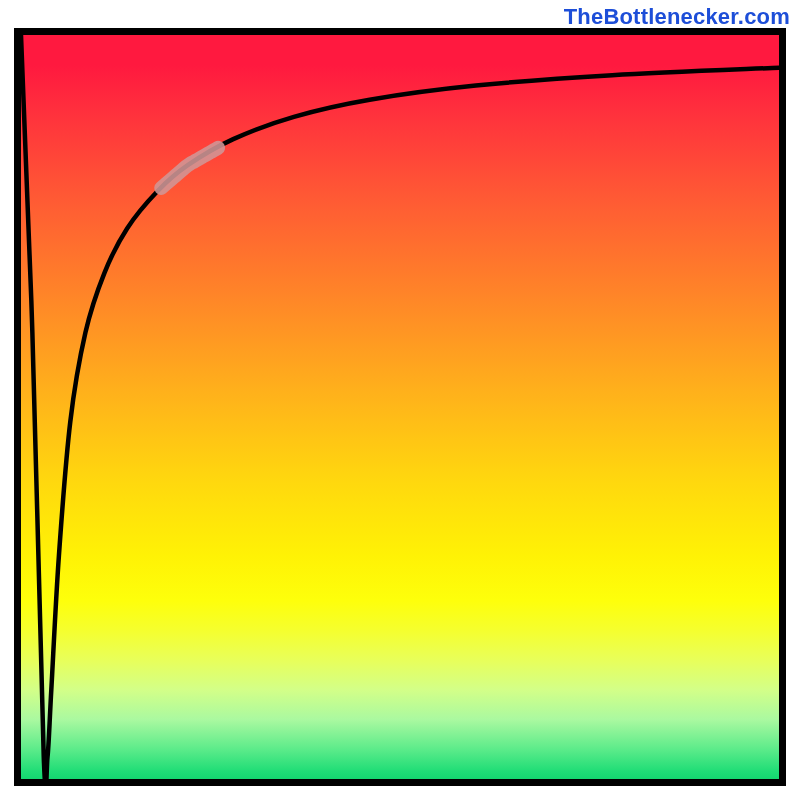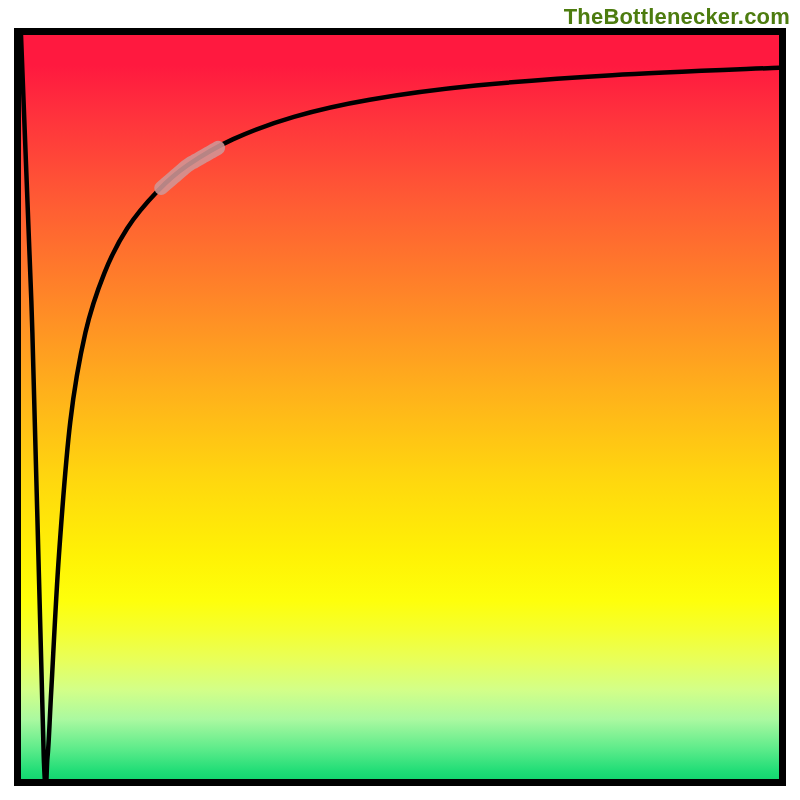--- a/index.html
+++ b/index.html
@@ -15,21 +15,21 @@
     position: relative;
     width: 800px;
     height: 800px;
   }
   .attribution {
     position: absolute;
     top: 4px;
     right: 10px;
     font-size: 22px;
     font-weight: 600;
-    color: #4d7c0f;
+    color: #1d4ed8;
     letter-spacing: 0.2px;
   }
   .plot {
     position: absolute;
     left: 14px;
     top: 28px;
     width: 772px;
     height: 758px;
     border: 7px solid #000;
     box-sizing: border-box;

